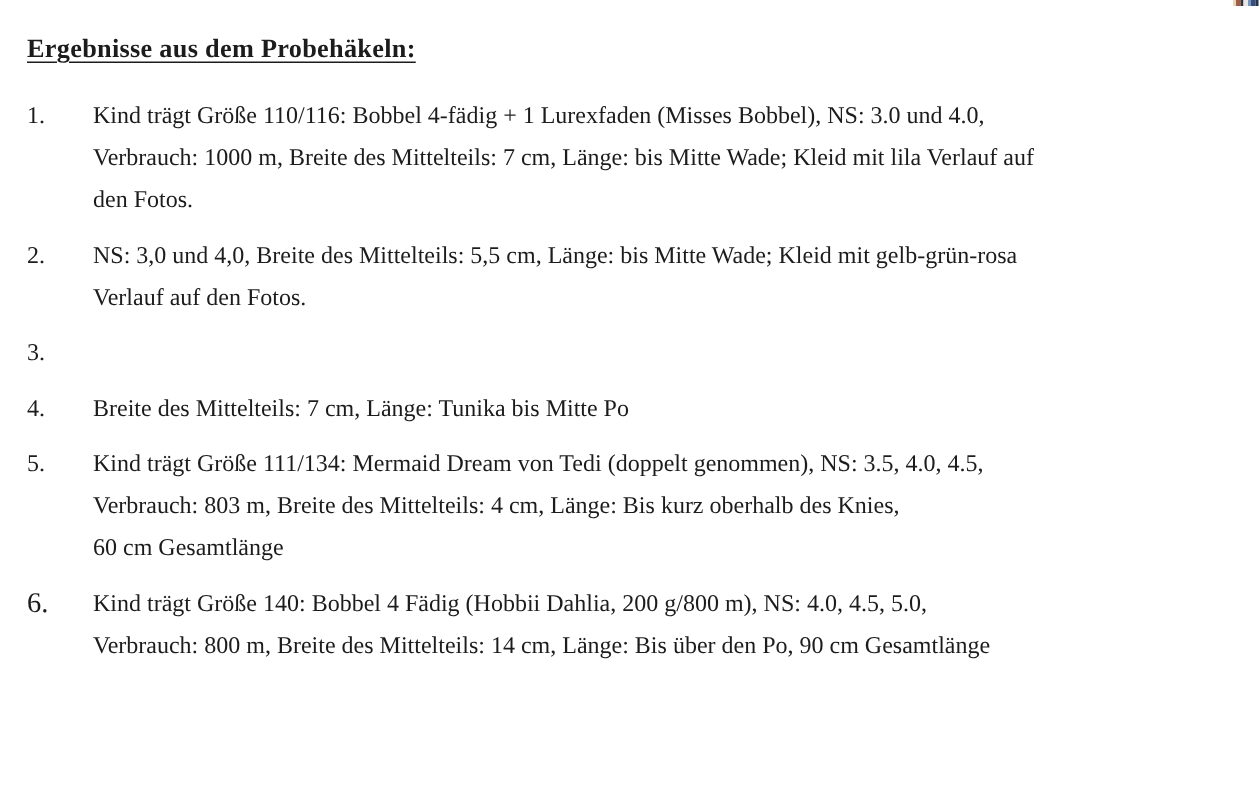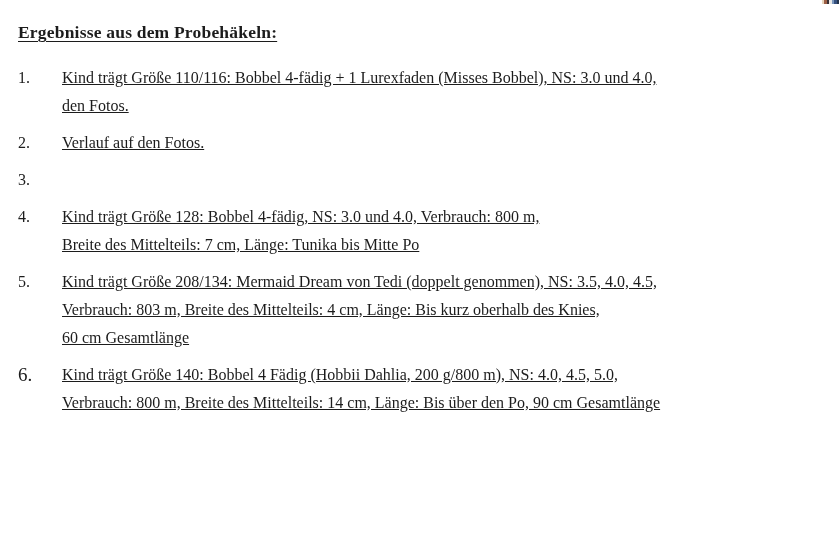--- a/index.html
+++ b/index.html
@@ -39,21 +39,21 @@
     font-size: 16px;
     line-height: 28px;
   }
   .num-large { font-size: 19px; line-height: 28px; }
   .content {
     flex: 1 1 auto;
     font-size: 16px;
     line-height: 28px;
     white-space: nowrap;
   }
-  .line { height: 28px; text-decoration: underline; }
+  .line { height: 28px; }
   .corner-fragment {
     position: absolute;
     top: 0;
     right: 1px;
     width: 17px;
     height: 4px;
     display: flex;
   }
   .corner-fragment span {
     flex: 1 1 auto;
@@ -76,49 +76,50 @@
     </div>
 
   <h1 class="heading">Ergebnisse aus dem Probehäkeln:</h1>
 
   <div class="list">
 
     <div class="item">
       <span class="num">1.</span>
       <div class="content">
         <div class="line">Kind trägt Größe 110/116: Bobbel 4-fädig + 1 Lurexfaden (Misses Bobbel), NS: 3.0 und 4.0,</div>
+        <div class="line">Verbrauch: 1000 m, Breite des Mittelteils: 7 cm, Länge: bis Mitte Wade; Kleid mit lila Verlauf auf</div>
         <div class="line">den Fotos.</div>
       </div>
     </div>
 
     <div class="item">
       <span class="num">2.</span>
       <div class="content">
+        <div class="line">NS: 3,0 und 4,0, Breite des Mittelteils: 5,5 cm, Länge: bis Mitte Wade; Kleid mit gelb-grün-rosa</div>
         <div class="line">Verlauf auf den Fotos.</div>
       </div>
     </div>
 
     <div class="item">
       <span class="num">3.</span>
       <div class="content">
       </div>
     </div>
 
     <div class="item">
       <span class="num">4.</span>
       <div class="content">
-        <div class="line">Kind trägt Größe 128: Bobbel 4-fädig, NS: 3.0 und 4.0, Verbrauch: 800 m,</div>
         <div class="line">Breite des Mittelteils: 7 cm, Länge: Tunika bis Mitte Po</div>
       </div>
     </div>
 
     <div class="item">
       <span class="num">5.</span>
       <div class="content">
-        <div class="line">Kind trägt Größe 208/134: Mermaid Dream von Tedi (doppelt genommen), NS: 3.5, 4.0, 4.5,</div>
+        <div class="line">Kind trägt Größe 111/134: Mermaid Dream von Tedi (doppelt genommen), NS: 3.5, 4.0, 4.5,</div>
         <div class="line">Verbrauch: 803 m, Breite des Mittelteils: 4 cm, Länge: Bis kurz oberhalb des Knies,</div>
         <div class="line">60 cm Gesamtlänge</div>
       </div>
     </div>
 
     <div class="item">
       <span class="num num-large">6.</span>
       <div class="content">
         <div class="line">Kind trägt Größe 140: Bobbel 4 Fädig (Hobbii Dahlia, 200 g/800 m), NS: 4.0, 4.5, 5.0,</div>
         <div class="line">Verbrauch: 800 m, Breite des Mittelteils: 14 cm, Länge: Bis über den Po, 90 cm Gesamtlänge</div>

